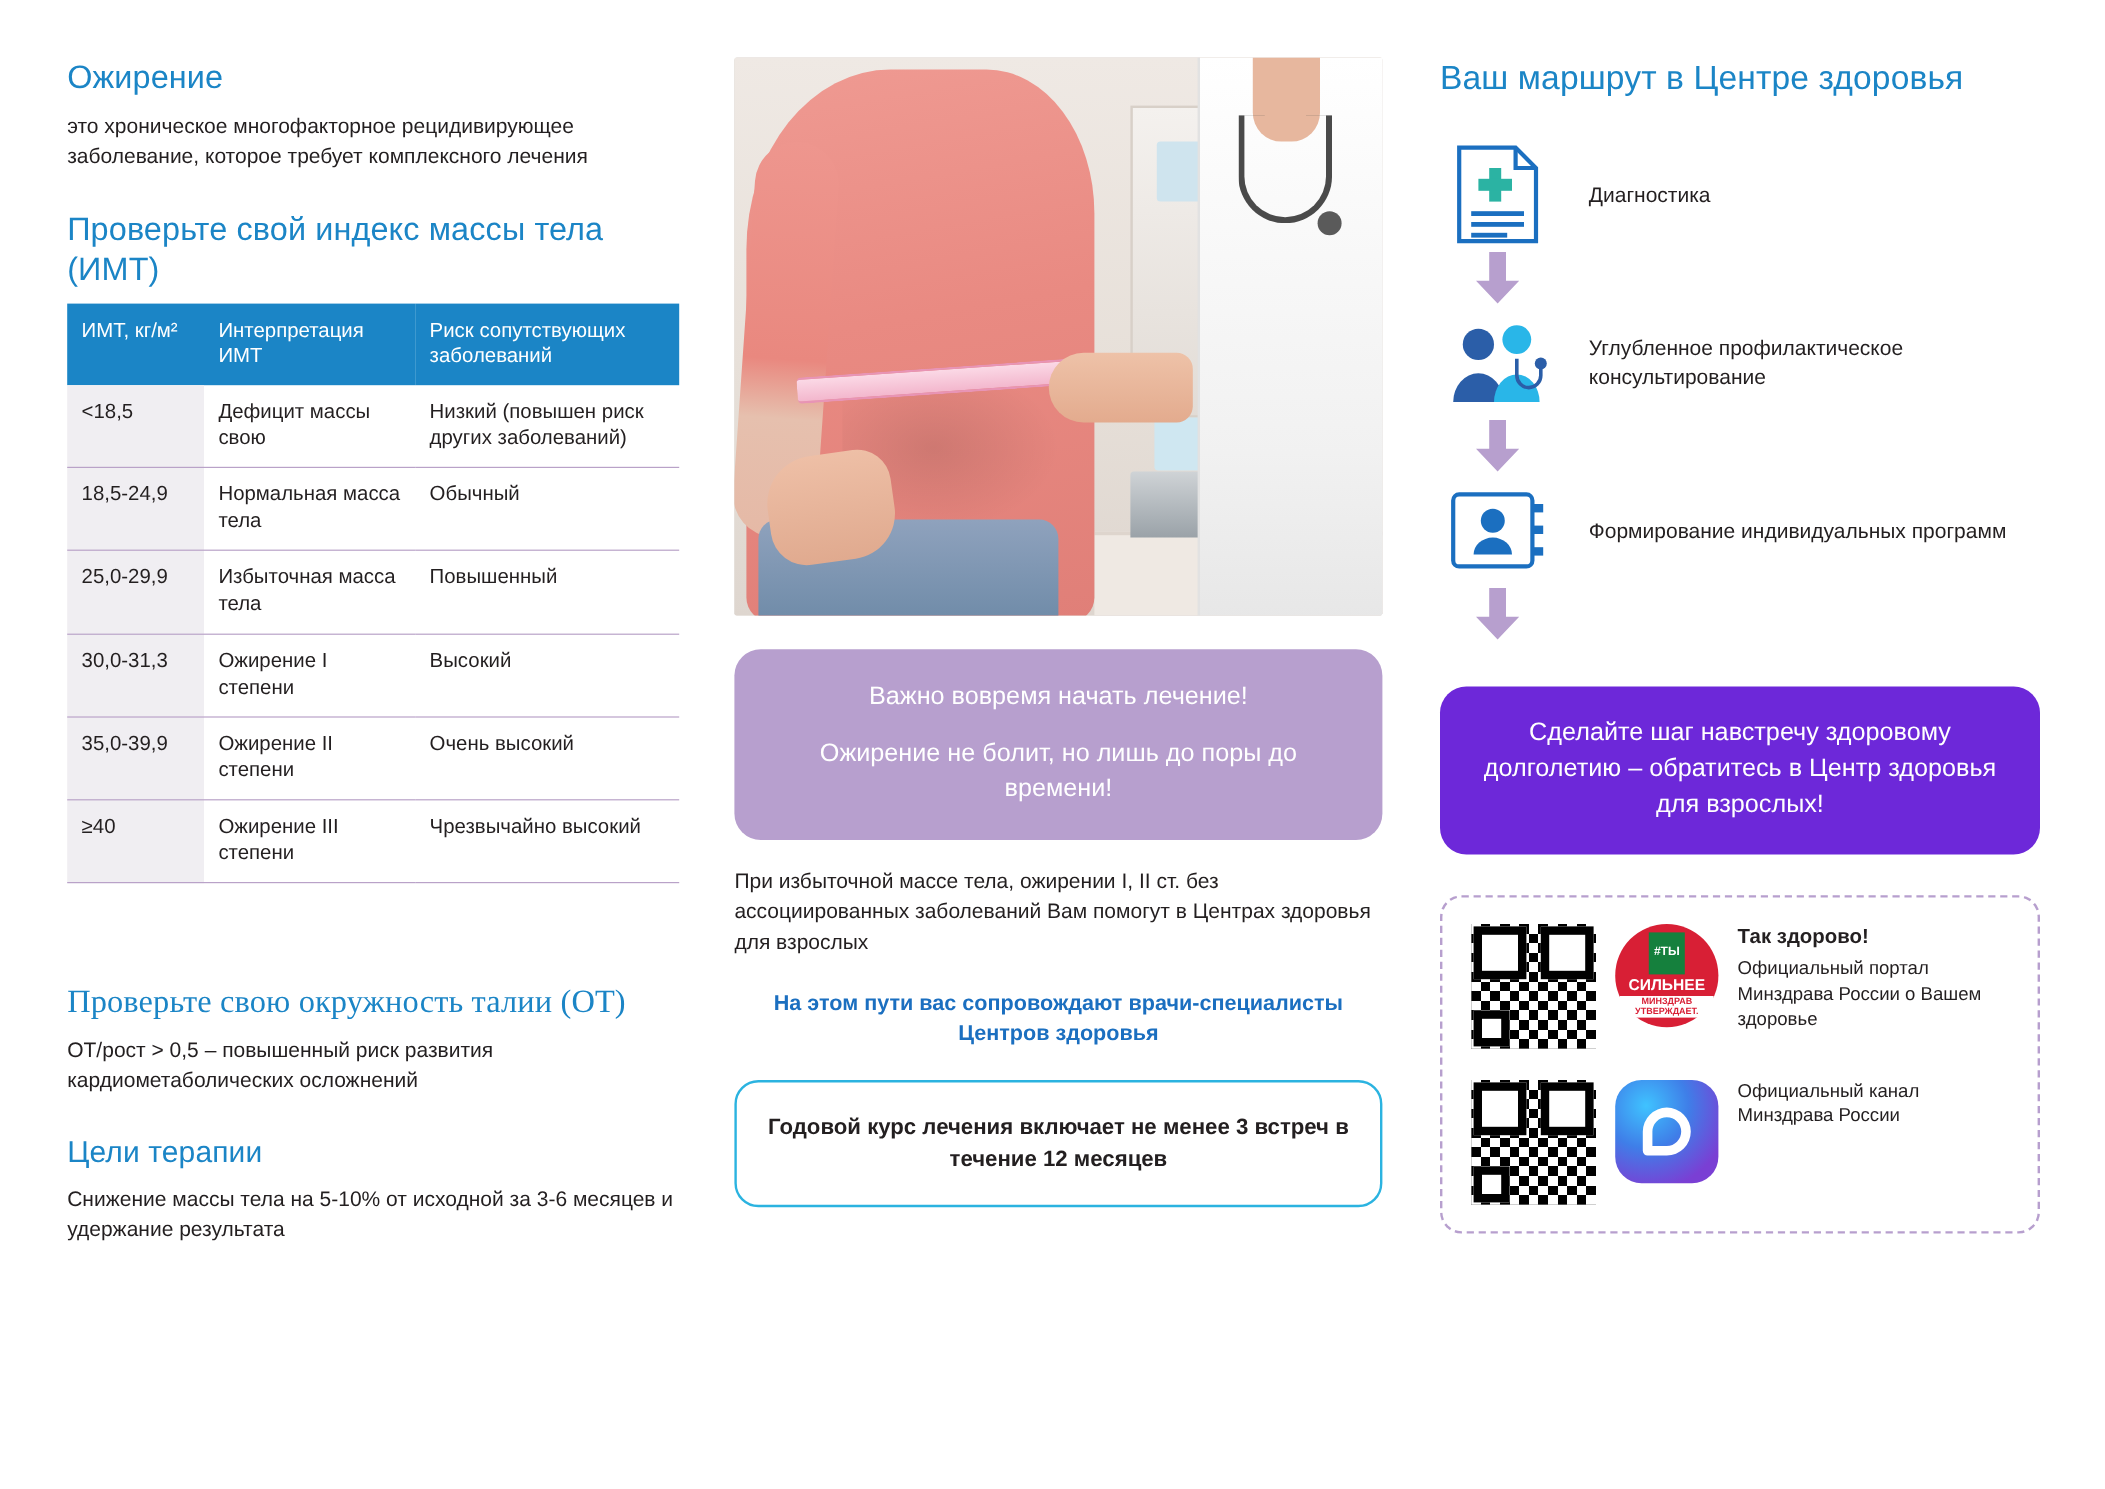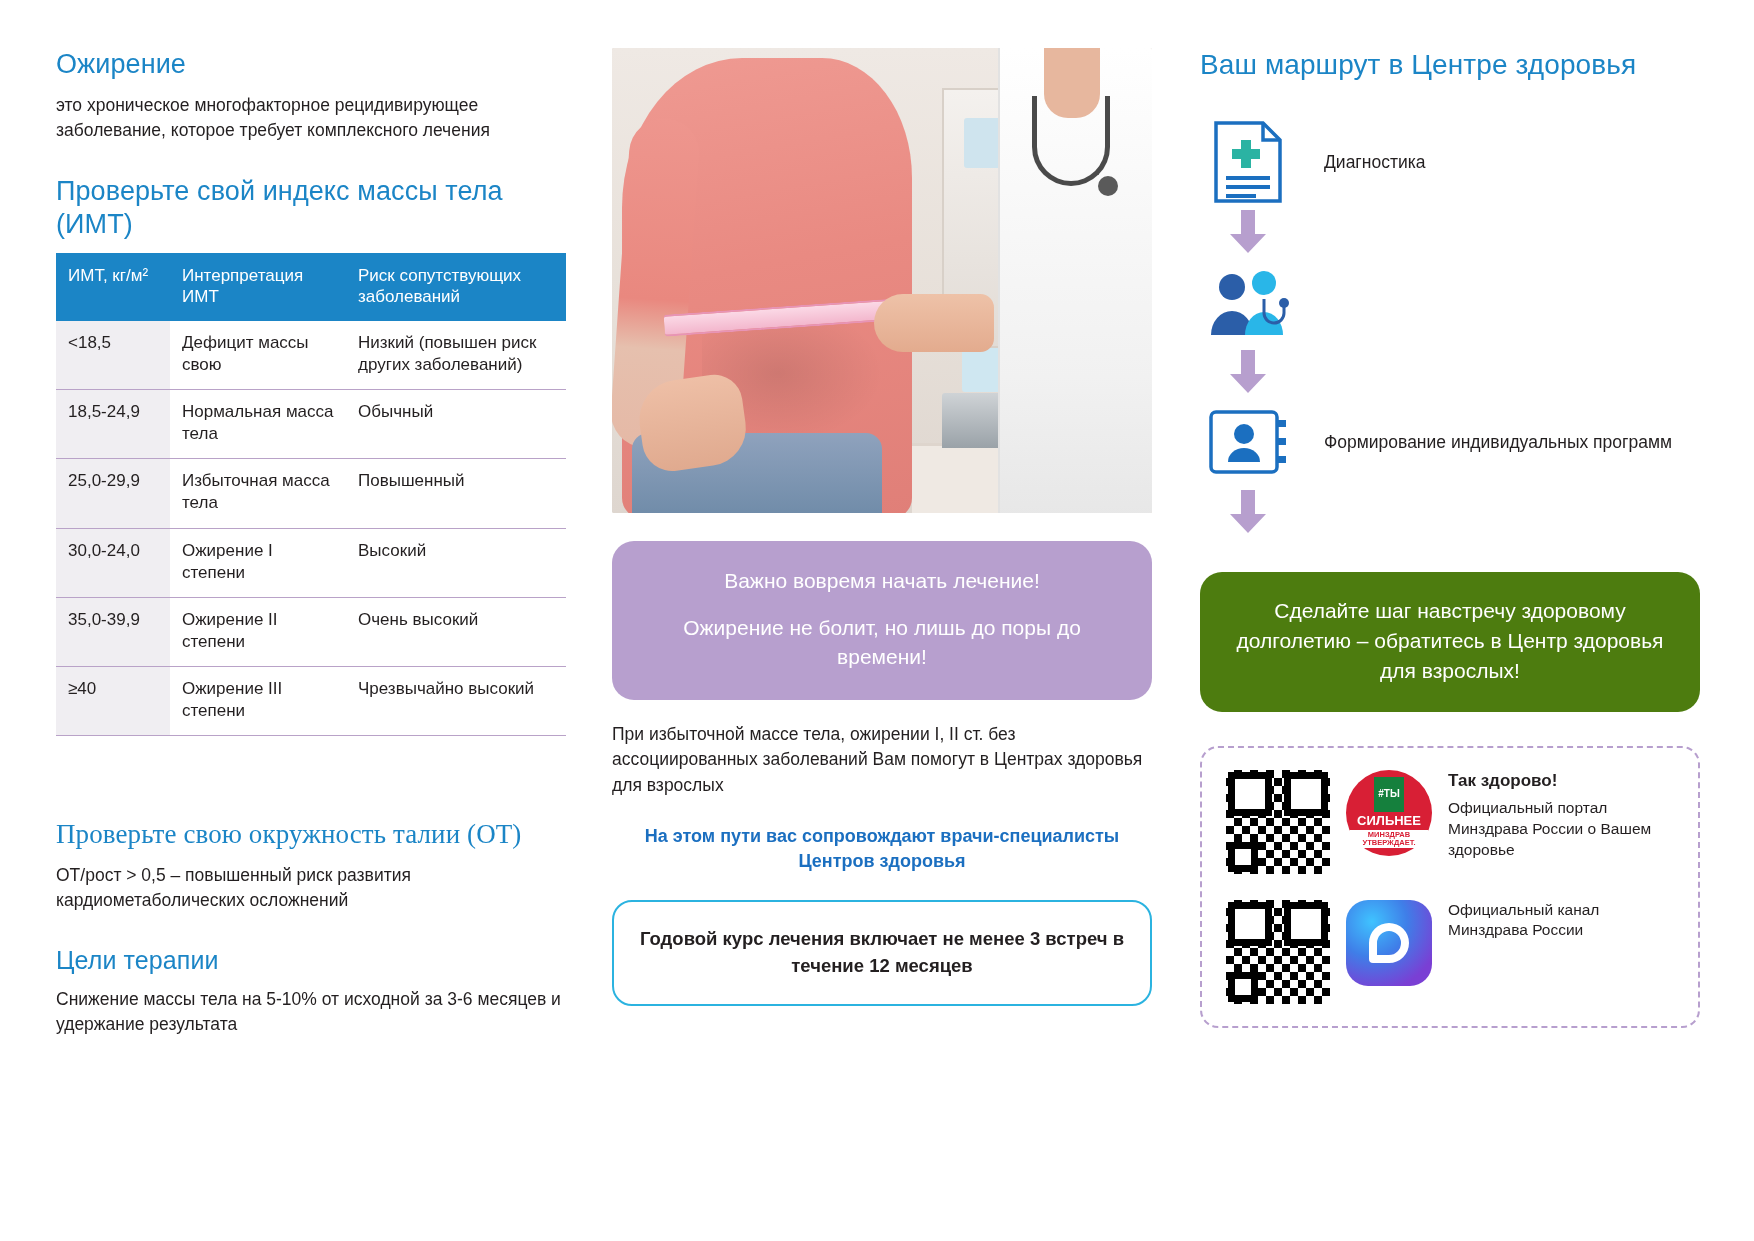--- a/index.html
+++ b/index.html
@@ -271,21 +271,21 @@
   .route-arrow {
     width: 96px;
     display: flex;
     justify-content: center;
     padding: 2px 0 2px 0;
   }
 
   .cyan-box {
     margin-top: 36px;
     width: 500px;
-    background: #4d7c0f;
+    background: #6d28d9;
     border-radius: 22px;
     color: #ffffff;
     text-align: center;
     font-size: 21px;
     line-height: 1.42;
     padding: 24px 26px 26px 26px;
   }
 
   .qr-panel {
     margin-top: 34px;
@@ -399,21 +399,21 @@
           <td>18,5-24,9</td>
           <td>Нормальная масса тела</td>
           <td>Обычный</td>
         </tr>
         <tr>
           <td>25,0-29,9</td>
           <td>Избыточная масса тела</td>
           <td>Повышенный</td>
         </tr>
         <tr>
-          <td>30,0-24,0</td>
+          <td>30,0-31,3</td>
           <td>Ожирение I степени</td>
           <td>Высокий</td>
         </tr>
         <tr>
           <td>35,0-39,9</td>
           <td>Ожирение II степени</td>
           <td>Очень высокий</td>
         </tr>
         <tr>
           <td>≥40</td>
@@ -498,20 +498,21 @@
         <div class="route-icon">
           <svg width="84" height="74" viewBox="0 0 84 74">
             <circle cx="26" cy="22" r="13" fill="#2b5ea8"></circle>
             <path d="M5 70 a21 24 0 0 1 42 0 Z" fill="#2b5ea8"></path>
             <circle cx="58" cy="18" r="12" fill="#29b6e8"></circle>
             <path d="M39 70 a19 23 0 0 1 38 0 Z" fill="#29b6e8"></path>
             <path d="M58 34 v14 a10 10 0 0 0 20 0 v-8" fill="none" stroke="#2b5ea8" stroke-width="3"></path>
             <circle cx="78" cy="38" r="5" fill="#2b5ea8"></circle>
           </svg>
         </div>
+        <div class="route-label">Углубленное профилактическое консультирование</div>
       </div>
 
       <div class="route-arrow">
         <svg width="38" height="44" viewBox="0 0 38 44">
           <path d="M12 0 H26 V24 H37 L19 43 L1 24 H12 Z" fill="#b79fce"></path>
         </svg>
       </div>
 
       <div class="route-step">
         <div class="route-icon">

